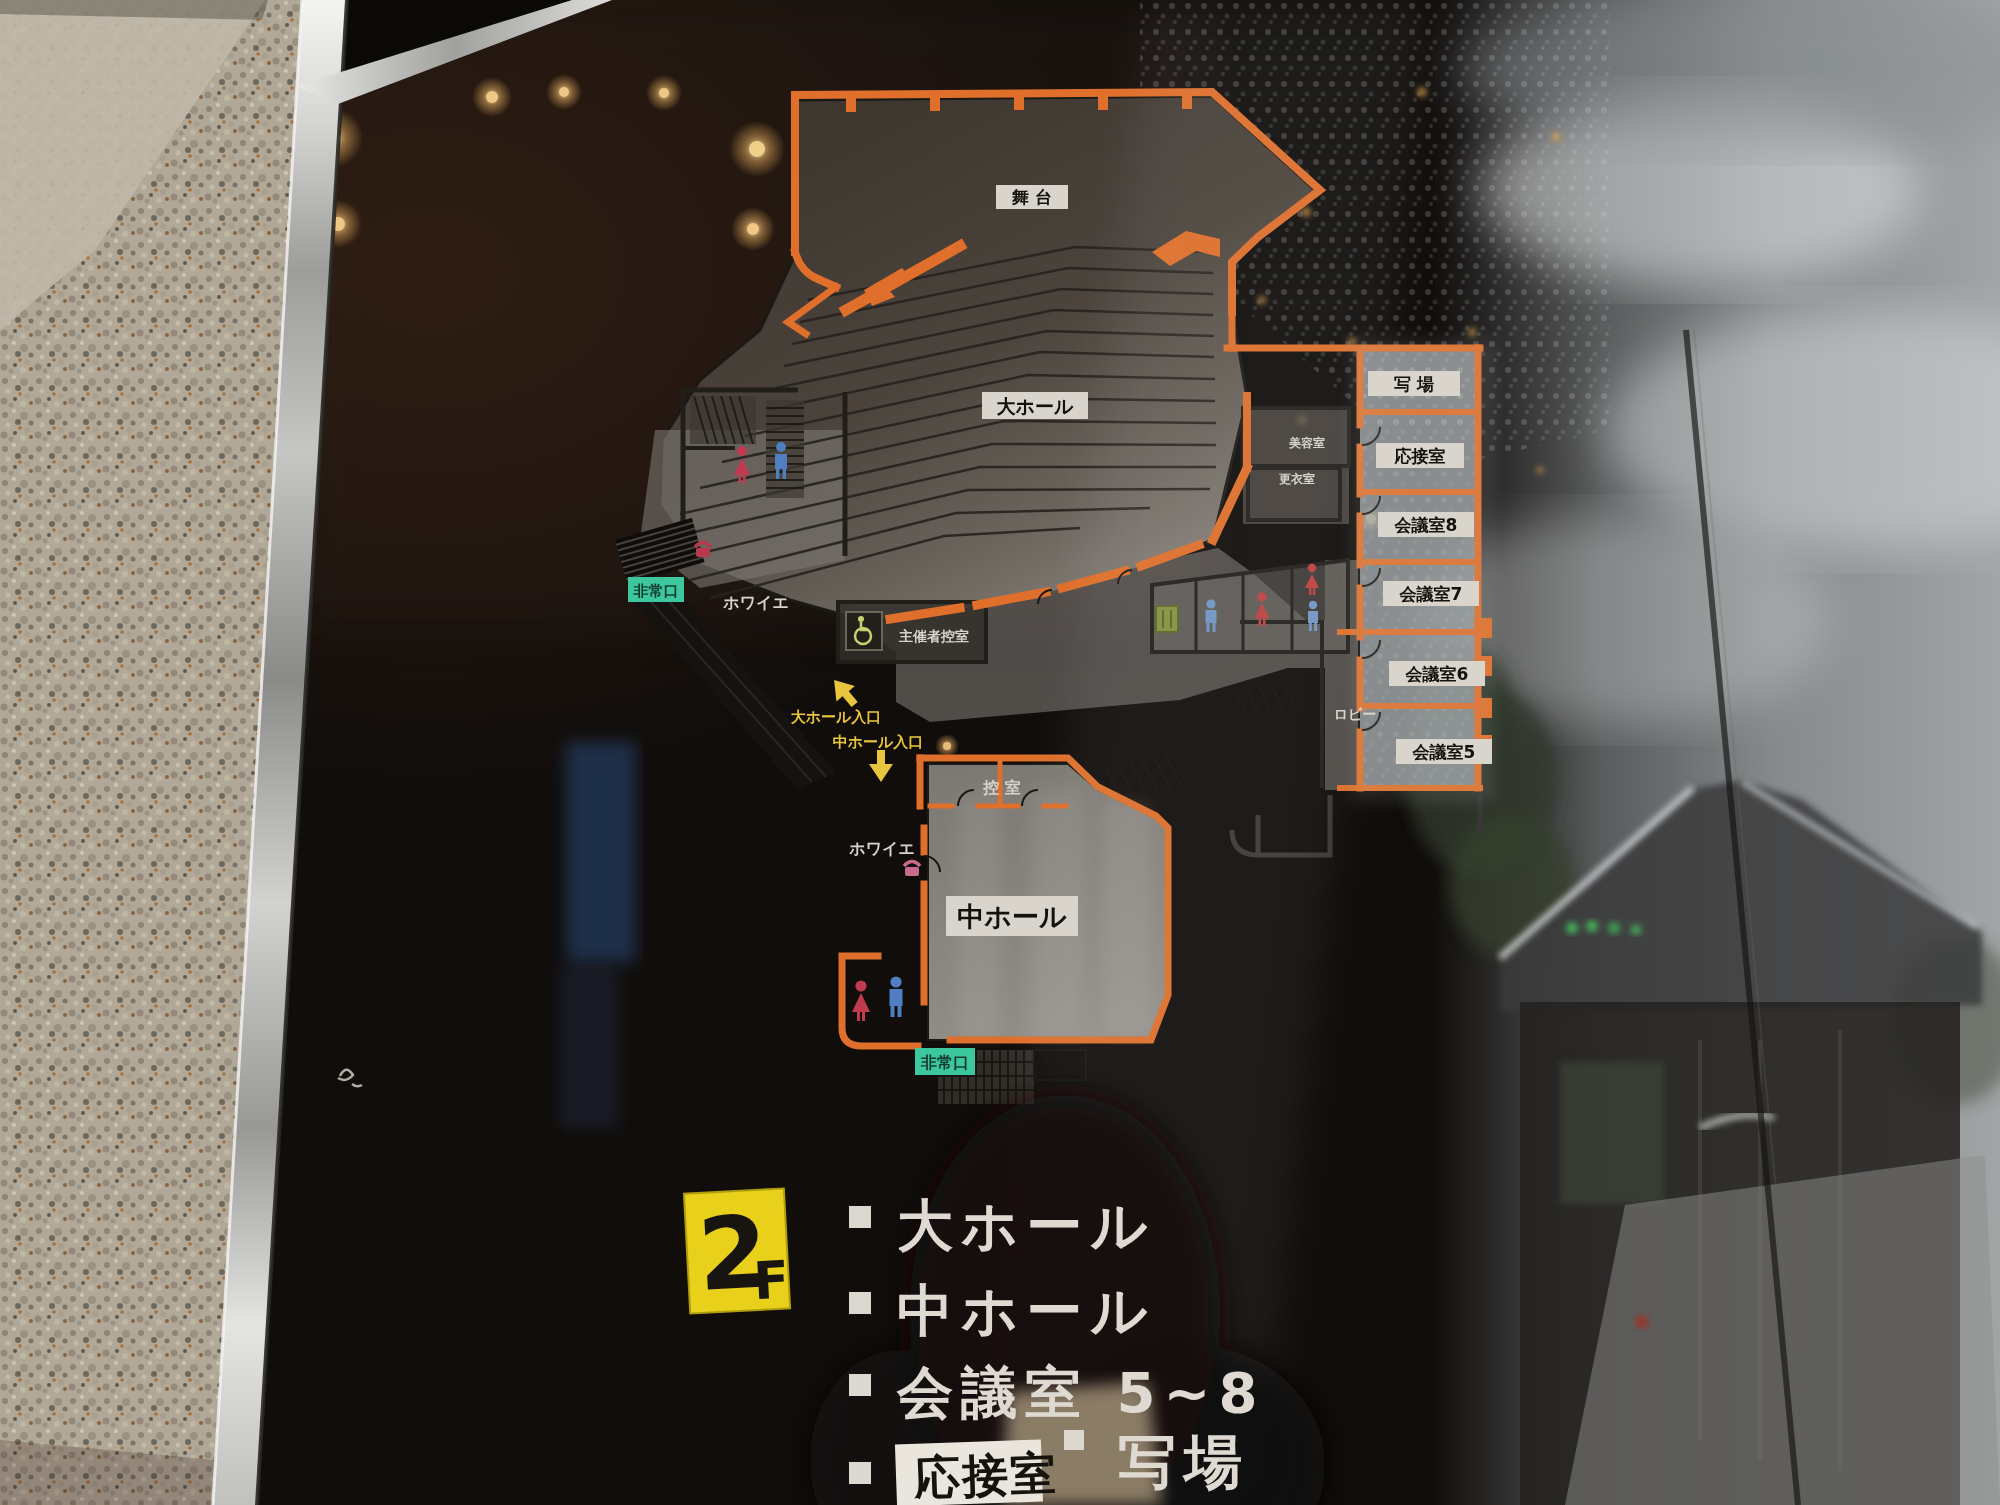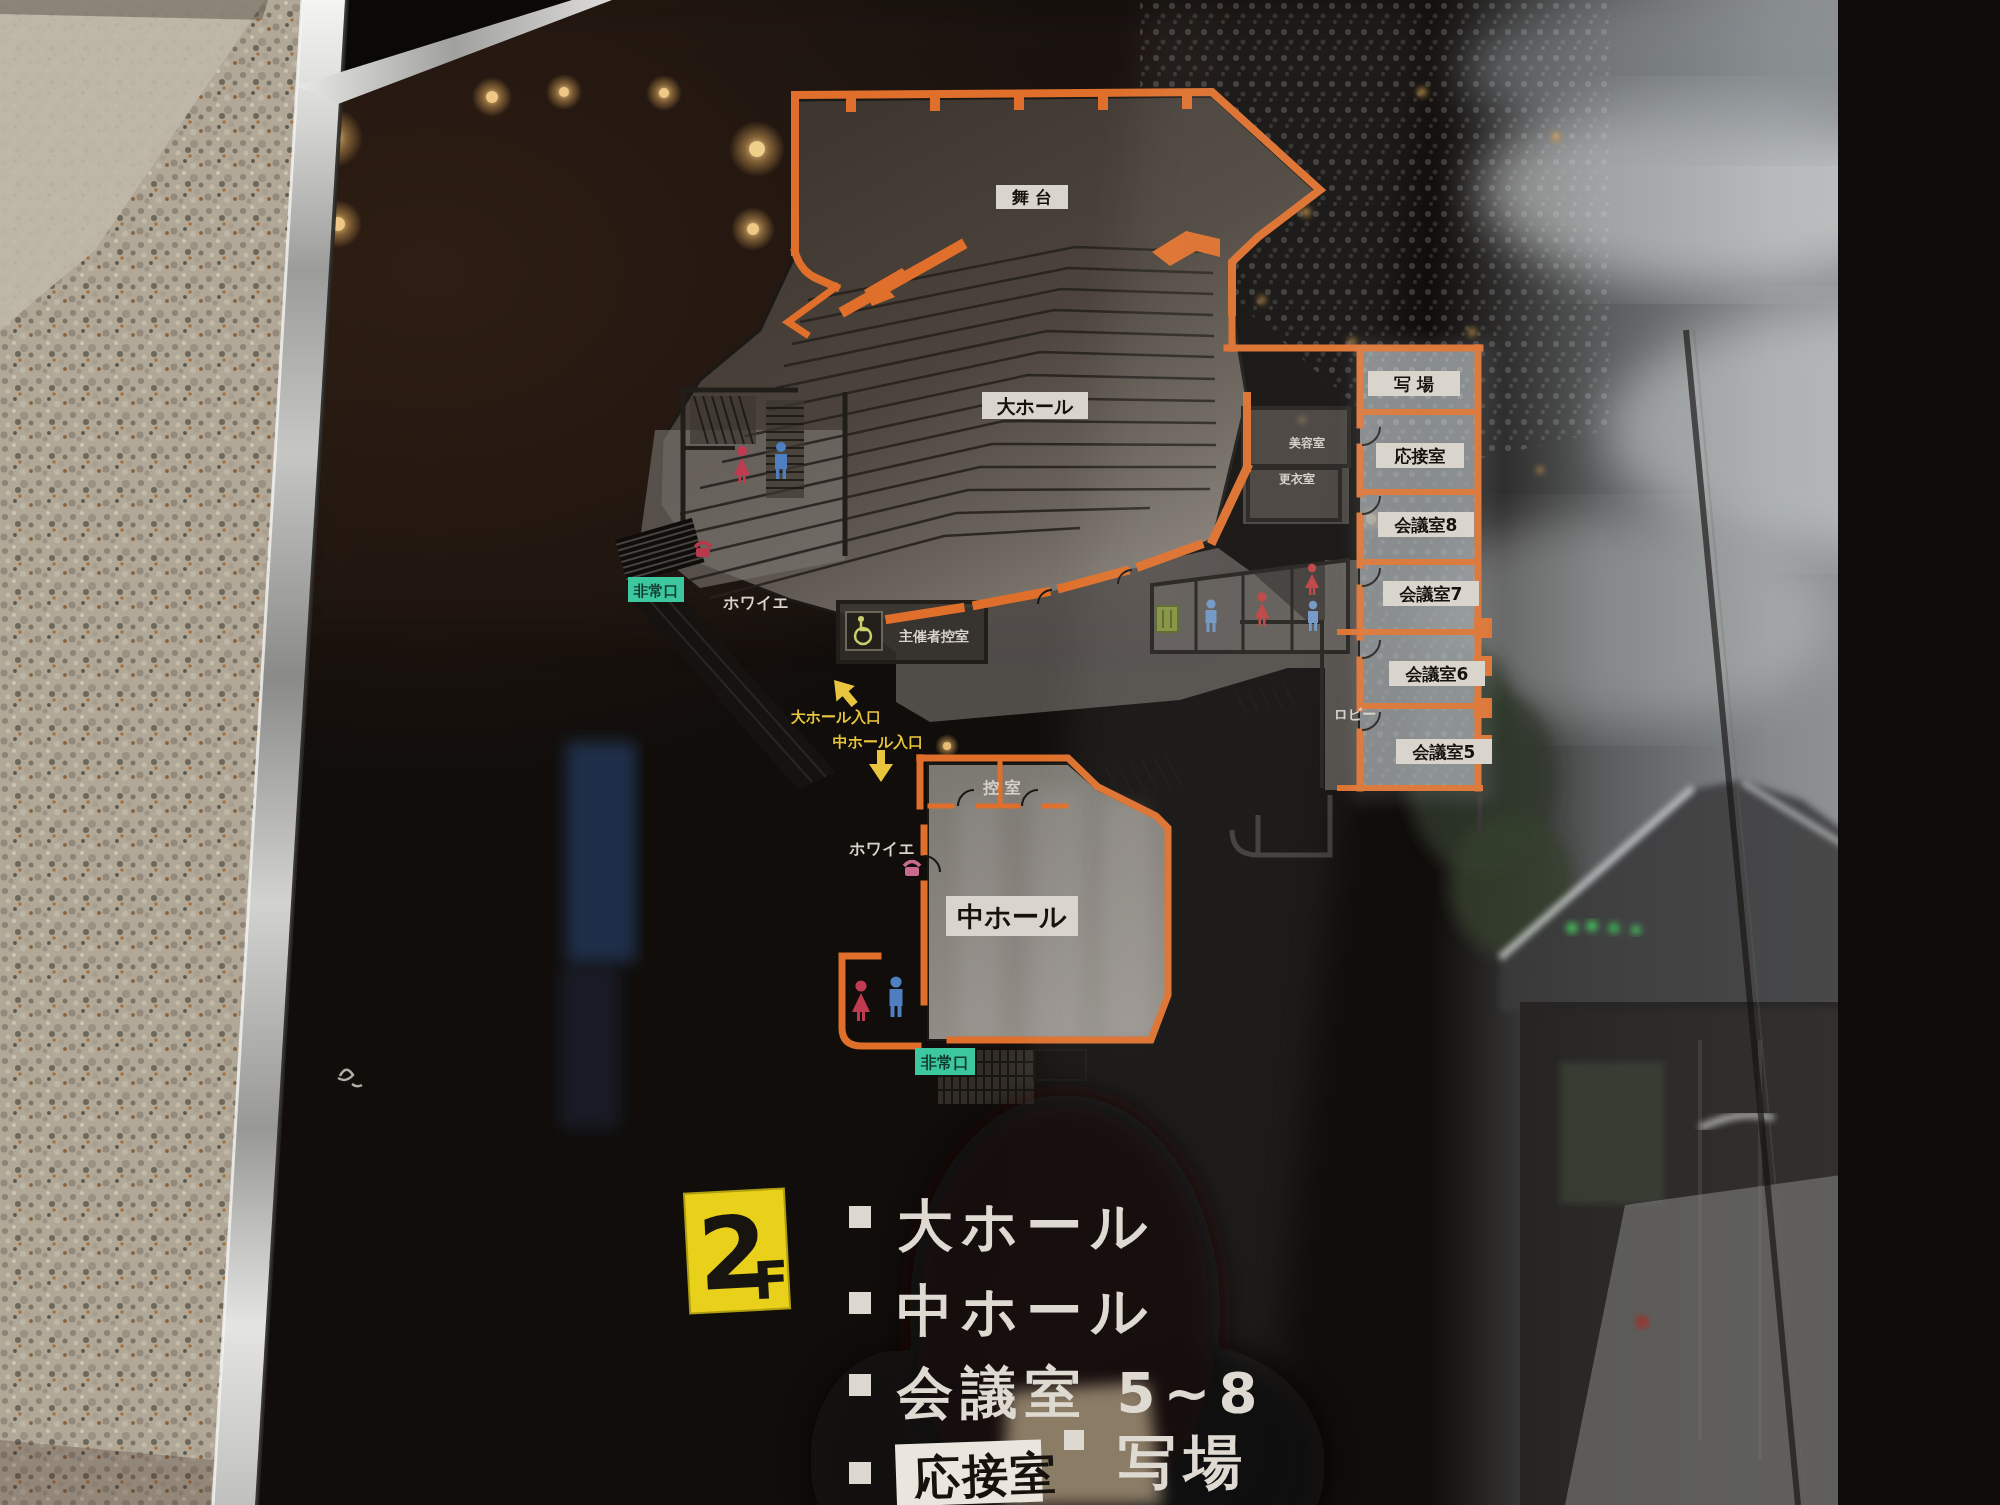--- a/index.html
+++ b/index.html
@@ -1,16 +1,16 @@
 <!DOCTYPE html>
 <html><head>
 <meta charset="utf-8">
 <style>
   html,body{margin:0;padding:0;background:#0f0c0a;}
-  .scene{position:relative;width:1838px;height:1505px;overflow:hidden;
+  .scene{position:relative;width:2000px;height:1505px;overflow:hidden;
          font-family:"DejaVu Sans","Liberation Sans",sans-serif;}
   svg{position:absolute;inset:0;display:block;}
   text{font-family:"DejaVu Sans","Liberation Sans",sans-serif;}
   .maplabel{fill:#15120e;font-weight:bold;}
   .whitetext{fill:#d8d4cb;font-weight:bold;}
   .yellowtext{fill:#e9c53d;font-weight:bold;}
   .greentext{fill:#143c31;font-weight:bold;}
   .legendtext{fill:#dedad2;font-weight:bold;letter-spacing:8px;}
 </style>
 </head>

